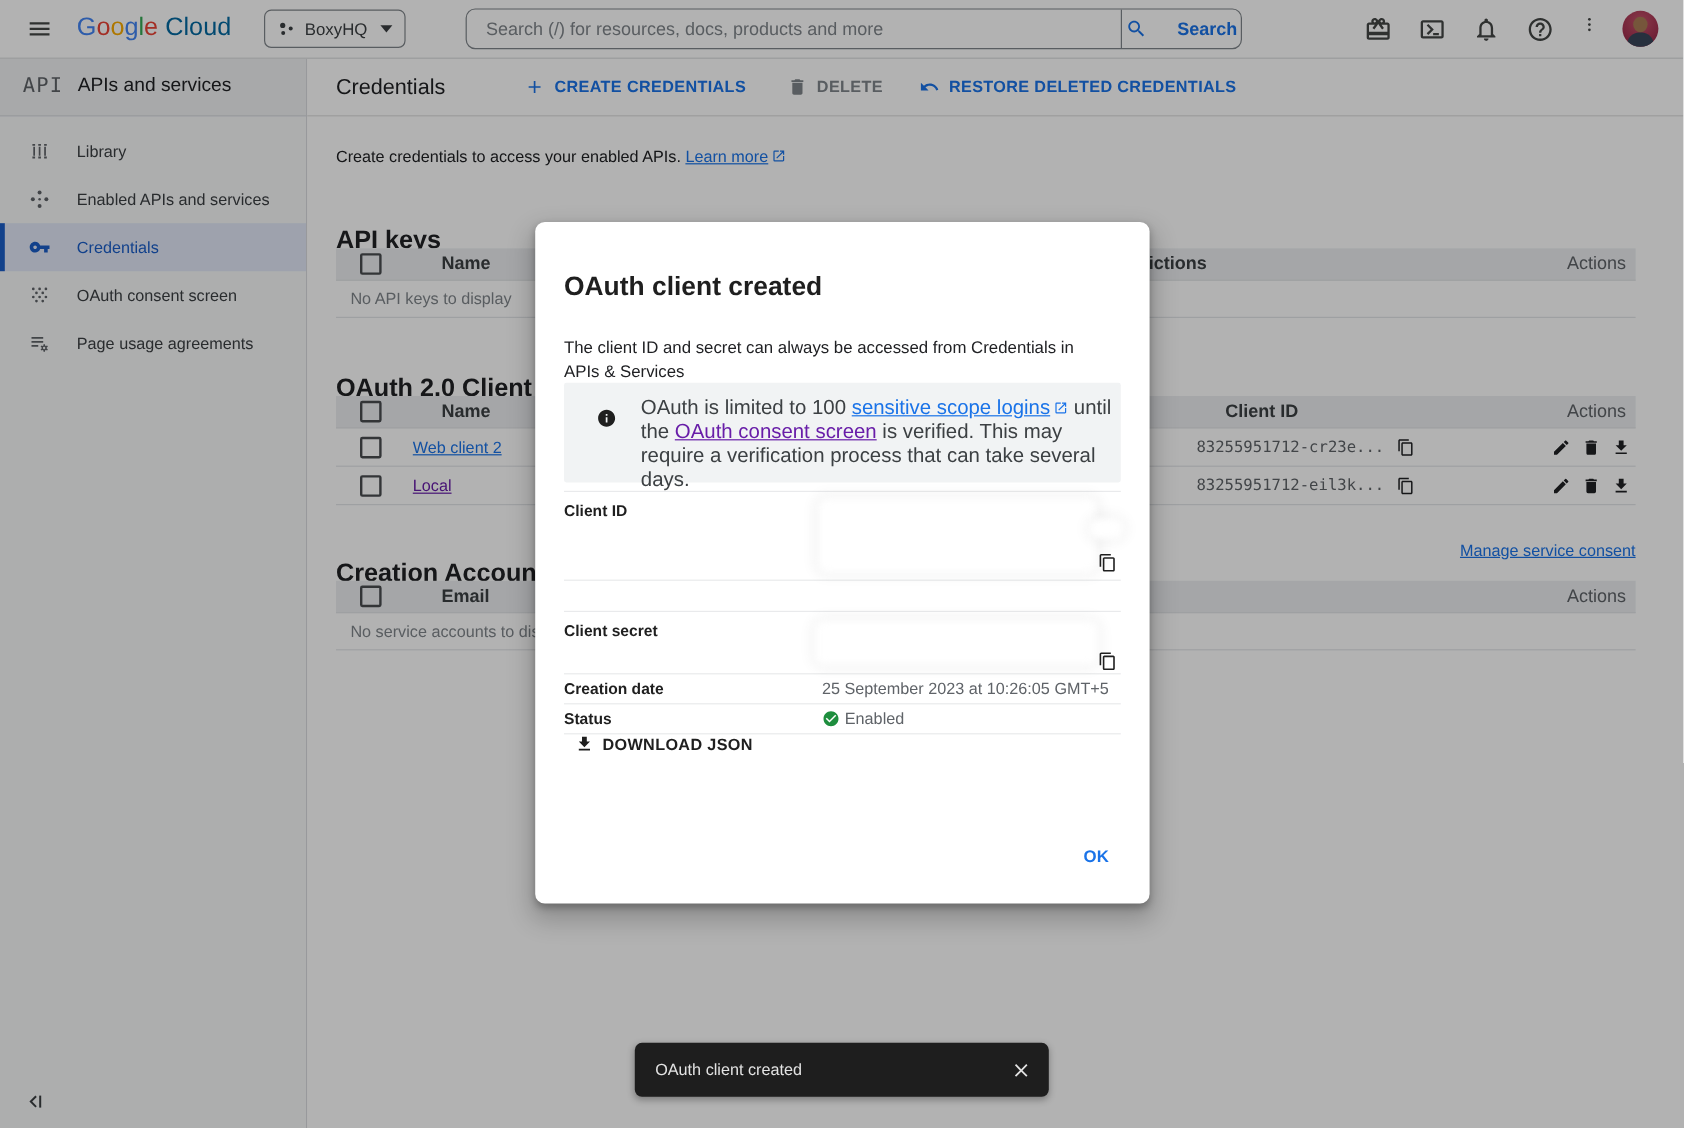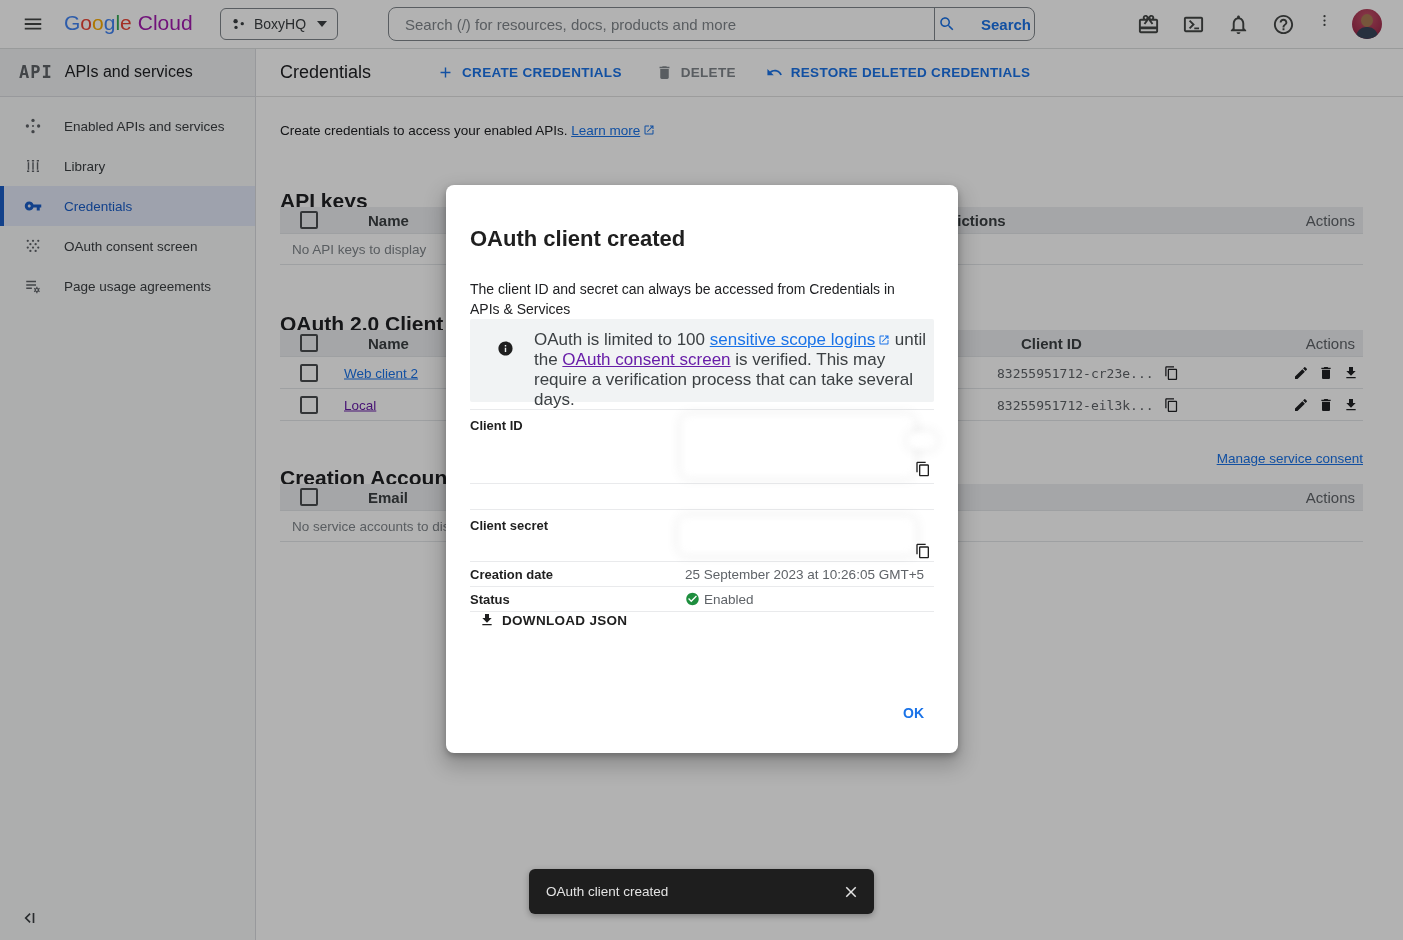--- a/index.html
+++ b/index.html
@@ -7,38 +7,38 @@
   .app{position:relative;width:1403px;height:940px;overflow:hidden;background:#fff;}
   svg{display:block;}
   
   .topbar{position:absolute;top:0;left:0;right:0;height:48px;background:#fff;border-bottom:1px solid #dcdedf;z-index:1;}
   .hamburger{position:absolute;left:22px;top:13px;width:22px;height:22px;color:#444746;cursor:pointer;}
   .gc-logo{position:absolute;left:64px;top:11px;font-size:21px;display:flex;align-items:center;cursor:pointer;}
   .gc-logo .l0,.gc-logo .l3{color:#4285f4}
   .gc-logo .l1,.gc-logo .l5{color:#ea4335}
   .gc-logo .l2{color:#f9ab00}
   .gc-logo .l4{color:#34a853}
-  .gc-logo .cloud{color:#a21caf;margin-left:6px;}
+  .gc-logo .cloud{color:#0369a1;margin-left:6px;}
   .proj-btn{position:absolute;left:220px;top:8px;height:32px;width:118px;border:1px solid #80868b;border-radius:6px;display:flex;align-items:center;box-sizing:border-box;padding:0 10px;gap:8px;font-size:14px;color:#3c4043;cursor:pointer;background:#fff;}
   .proj-icon{width:15px;height:15px;color:#3c4043;}
   .caret{width:0;height:0;border-left:5px solid transparent;border-right:5px solid transparent;border-top:6px solid #3c4043;margin-left:auto;}
   .searchbox{position:absolute;left:388px;top:7px;width:647px;height:34px;border:1px solid #80868b;border-radius:8px;box-sizing:border-box;display:flex;align-items:stretch;background:#fff;}
   .search-input{flex:1;border:none;outline:none;background:transparent;font-family:inherit;font-size:15px;color:#202124;padding:0 16px;}
   .search-input::placeholder{color:#80868b;}
   .search-btn{width:99px;border-left:1px solid #80868b;display:flex;align-items:center;justify-content:center;gap:25px;color:#1a73e8;font-weight:bold;font-size:15px;cursor:pointer;}
   .tb-icons{position:absolute;right:0;top:0;height:48px;display:flex;align-items:center;}
   .tb-icon{width:23px;height:23px;color:#444746;margin-right:22px;cursor:pointer;}
   .tb-icon.dots{width:15px;margin-right:20px;}
   .avatar{width:30px;height:30px;border-radius:50%;margin-right:21px;background:radial-gradient(circle at 50% 30%,#c4536a 0%,#a63352 60%,#87203f 100%);position:relative;overflow:hidden;cursor:pointer;flex:none;}
   .avatar::before{content:"";position:absolute;left:9px;top:5px;width:12px;height:13px;border-radius:50%;background:#a97c55;}
   .avatar::after{content:"";position:absolute;left:4px;top:18px;width:22px;height:14px;border-radius:10px 10px 0 0;background:#39455a;}
   
   .sidebar{position:absolute;top:48px;left:0;width:256px;bottom:0;background:#f8f9fa;border-right:1px solid #dadce0;box-sizing:border-box;}
   .sb-header{height:48px;border-bottom:1px solid #dadce0;display:flex;align-items:center;background:#f1f3f4;}
-  .sb-logo{font-family:"DejaVu Sans Mono","Liberation Mono",monospace;font-weight:bold;font-size:17px;color:#5f6368;margin-left:19px;letter-spacing:1px;}
+  .sb-logo{font-family:"DejaVu Sans Mono","Liberation Mono",monospace;font-weight:normal;font-size:17px;color:#5f6368;margin-left:19px;letter-spacing:1px;}
   .sb-title{font-size:16px;margin-left:12px;color:#202124;}
   .sb-nav{padding-top:9px;}
   .sb-item{height:40px;display:flex;align-items:center;cursor:pointer;border-left:4px solid transparent;color:#3c4043;}
   .sb-icon{width:18px;height:18px;margin-left:20px;color:#5f6368;flex:none;}
   .sb-label{margin-left:22px;font-size:13.5px;}
   .sb-item.selected{background:#e2e9f8;border-left-color:#1a5dc8;color:#1a5dc8;}
   .sb-item.selected .sb-icon{color:#1a5dc8;}
   .collapse-btn{position:absolute;left:20px;bottom:12px;width:20px;height:20px;color:#3c4043;cursor:pointer;}
   
   .main{position:absolute;top:48px;left:256px;right:0;bottom:0;background:#fff;}
@@ -176,36 +176,36 @@
 
   <aside class="sidebar">
     <div class="sb-header">
       <span class="sb-logo">API</span>
       <span class="sb-title">APIs and services</span>
     </div>
     <nav class="sb-nav">
       <div class="sb-item">
         <span class="sb-icon">
           <svg viewBox="0 0 24 24" fill="currentColor">
+              <path d="M4 4h3v2H4zM10.5 4h3v2h-3zM17 4h3v2h-3zM5 7h1.9v10H5zM11.05 7h1.9v10h-1.9zM17.1 7h1.9v10h-1.9zM4 18h3v2H4zM10.5 18h3v2h-3zM17 18h3v2h-3z"></path>
+            </svg>
+        </span>
+        <span class="sb-label">Library</span>
+      </div>
+      <div class="sb-item">
+        <span class="sb-icon">
+          <svg viewBox="0 0 24 24" fill="currentColor">
               <circle cx="12" cy="4.5" r="2.2"></circle>
               <circle cx="4.5" cy="12" r="2.2"></circle>
               <circle cx="19.5" cy="12" r="2.2"></circle>
               <circle cx="12" cy="19.5" r="2.2"></circle>
               <circle cx="12" cy="12" r="1.4"></circle>
             </svg>
         </span>
         <span class="sb-label">Enabled APIs and services</span>
-      </div>
-      <div class="sb-item">
-        <span class="sb-icon">
-          <svg viewBox="0 0 24 24" fill="currentColor">
-              <path d="M4 4h3v2H4zM10.5 4h3v2h-3zM17 4h3v2h-3zM5 7h1.9v10H5zM11.05 7h1.9v10h-1.9zM17.1 7h1.9v10h-1.9zM4 18h3v2H4zM10.5 18h3v2h-3zM17 18h3v2h-3z"></path>
-            </svg>
-        </span>
-        <span class="sb-label">Library</span>
       </div>
       <div class="sb-item selected">
         <span class="sb-icon">
           <svg viewBox="0 0 24 24" fill="currentColor">
               <path d="M12.65 10C11.83 7.67 9.61 6 7 6c-3.31 0-6 2.69-6 6s2.69 6 6 6c2.61 0 4.83-1.67 5.65-4H17v4h4v-4h2v-4H12.65zM7 14c-1.1 0-2-.9-2-2s.9-2 2-2 2 .9 2 2-.9 2-2 2z"></path>
             </svg>
         </span>
         <span class="sb-label">Credentials</span>
       </div>
       <div class="sb-item">

